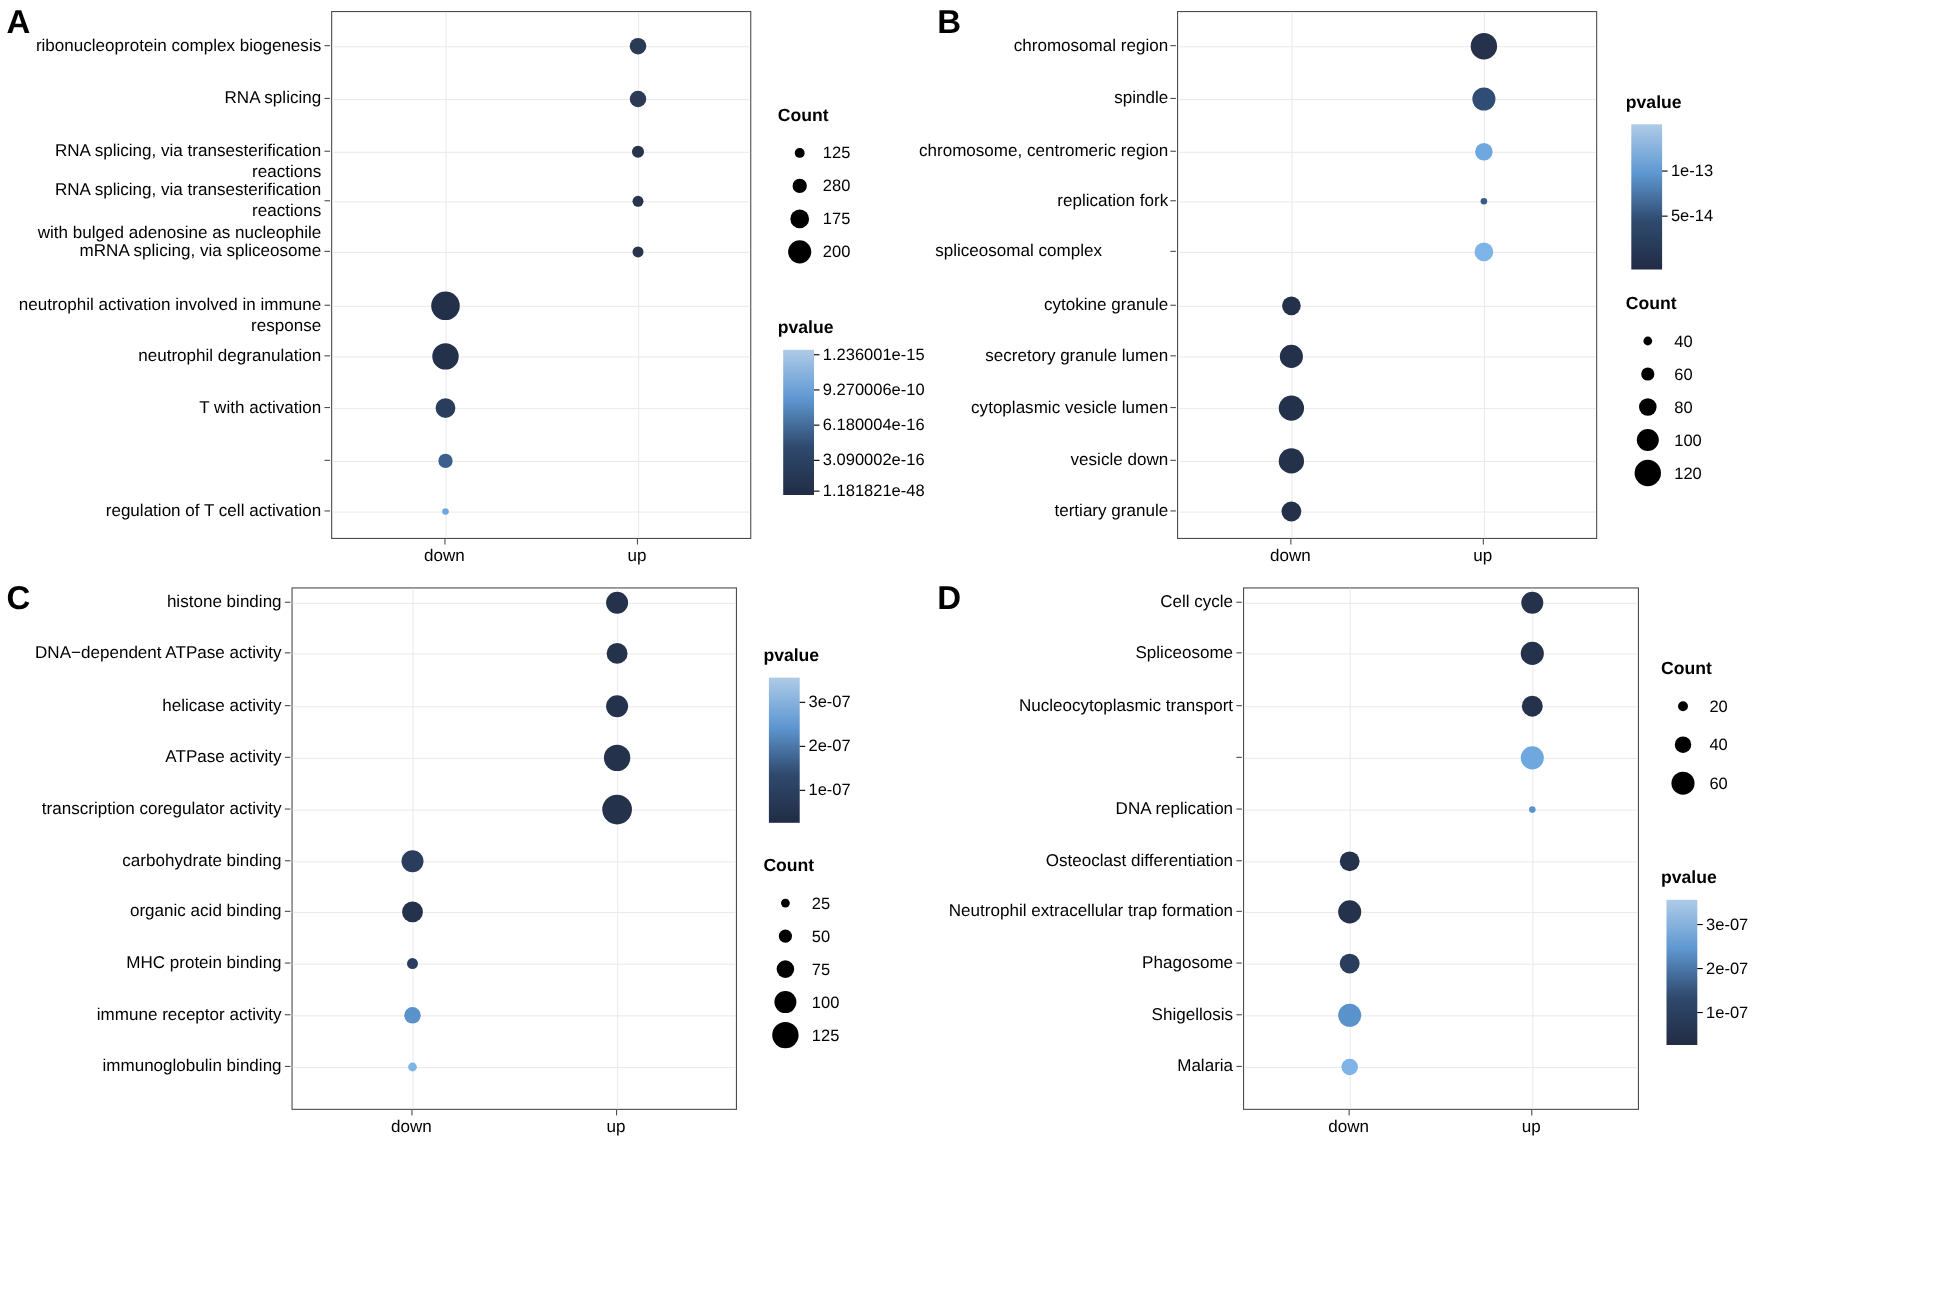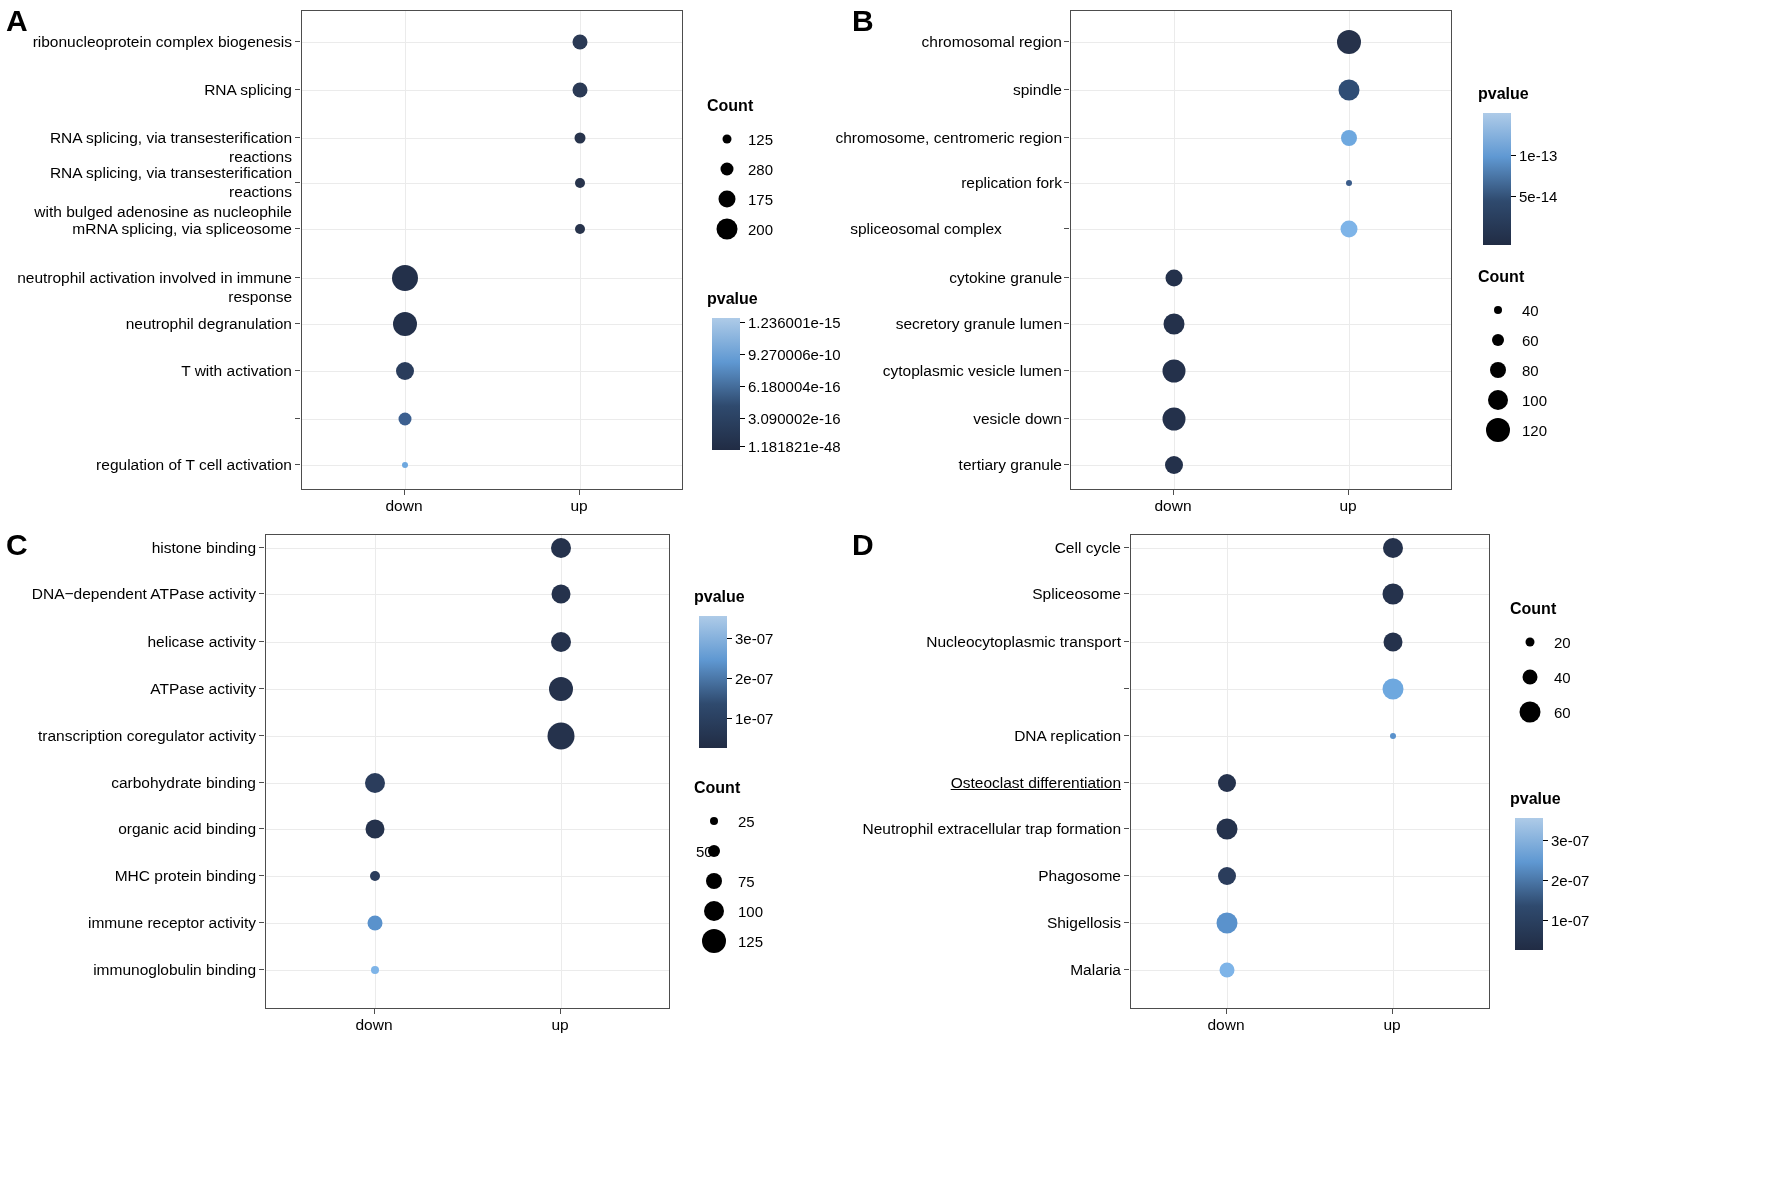--- a/index.html
+++ b/index.html
@@ -229,21 +229,21 @@
   <div class="legend-item-label" style="left:735px;top:670px;">2e-07</div>
   <div class="legend-item-label" style="left:735px;top:710px;">1e-07</div>
 
   <div class="legend-title" style="left:694px;top:779px;">Count</div>
   <div class="size-dot" style="left:714px;top:821px;width:8px;height:8px;"></div>
   <div class="size-dot" style="left:714px;top:851px;width:12px;height:12px;"></div>
   <div class="size-dot" style="left:714px;top:881px;width:16px;height:16px;"></div>
   <div class="size-dot" style="left:714px;top:911px;width:20px;height:20px;"></div>
   <div class="size-dot" style="left:714px;top:941px;width:24px;height:24px;"></div>
   <div class="legend-item-label" style="left:738px;top:813px;">25</div>
-  <div class="legend-item-label" style="left:696px;top:843px;">50</div>
+  <div class="legend-item-label" style="left:738px;top:843px;">50</div>
   <div class="legend-item-label" style="left:738px;top:873px;">75</div>
   <div class="legend-item-label" style="left:738px;top:903px;">100</div>
   <div class="legend-item-label" style="left:738px;top:933px;">125</div>
 
   <div class="panel-letter" style="left:852px;top:528px;">D</div>
   <div class="plotbox" style="left:1130px;top:534px;width:360px;height:475px;">
     <div class="gridrow" style="top:13px;"></div>
     <div class="gridrow" style="top:59px;"></div>
     <div class="gridrow" style="top:107px;"></div>
     <div class="gridrow" style="top:154px;"></div>
@@ -264,21 +264,21 @@
     <div class="dot" style="left:96px;top:248px;width:18px;height:18px;background:#25324c;"></div>
     <div class="dot" style="left:96px;top:294px;width:21px;height:21px;background:#25324c;"></div>
     <div class="dot" style="left:96px;top:341px;width:18px;height:18px;background:#2b3d5c;"></div>
     <div class="dot" style="left:96px;top:388px;width:21px;height:21px;background:#5a92cc;"></div>
     <div class="dot" style="left:96px;top:435px;width:15px;height:15px;background:#7eb4e8;"></div>
   </div>
   <div class="ylab" style="left:845px;top:538px;width:276px;">Cell cycle</div>
   <div class="ylab" style="left:845px;top:584px;width:276px;">Spliceosome</div>
   <div class="ylab" style="left:845px;top:632px;width:276px;">Nucleocytoplasmic transport</div>
   <div class="ylab" style="left:845px;top:726px;width:276px;">DNA replication</div>
-  <div class="ylab" style="left:845px;top:773px;width:276px;text-decoration:underline;">Osteoclast differentiation</div>
+  <div class="ylab" style="left:845px;top:773px;width:276px;">Osteoclast differentiation</div>
   <div class="ylab" style="left:845px;top:819px;width:276px;">Neutrophil extracellular trap formation</div>
   <div class="ylab" style="left:845px;top:866px;width:276px;">Phagosome</div>
   <div class="ylab" style="left:845px;top:913px;width:276px;">Shigellosis</div>
   <div class="ylab" style="left:845px;top:960px;width:276px;">Malaria</div>
   <div class="tick" style="left:1124px;top:547px;"></div>
   <div class="tick" style="left:1124px;top:593px;"></div>
   <div class="tick" style="left:1124px;top:641px;"></div>
   <div class="tick" style="left:1124px;top:688px;"></div>
   <div class="tick" style="left:1124px;top:735px;"></div>
   <div class="tick" style="left:1124px;top:782px;"></div>

